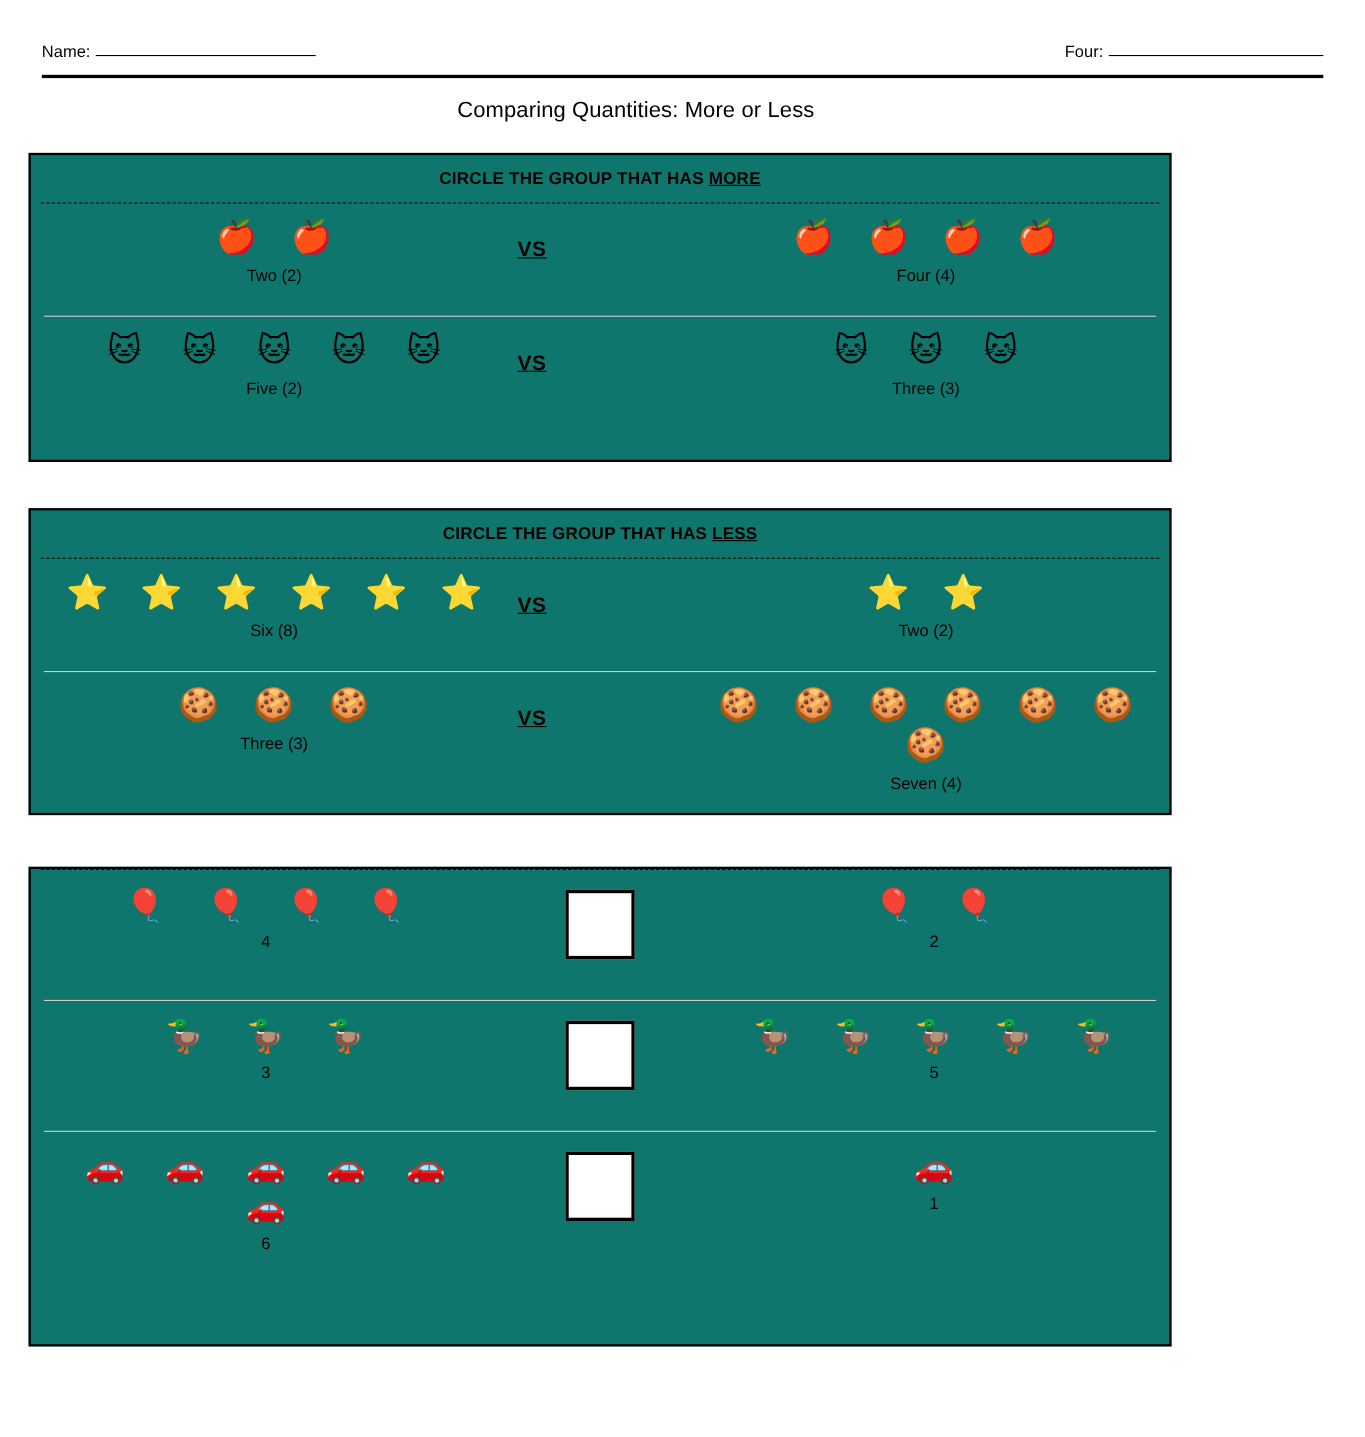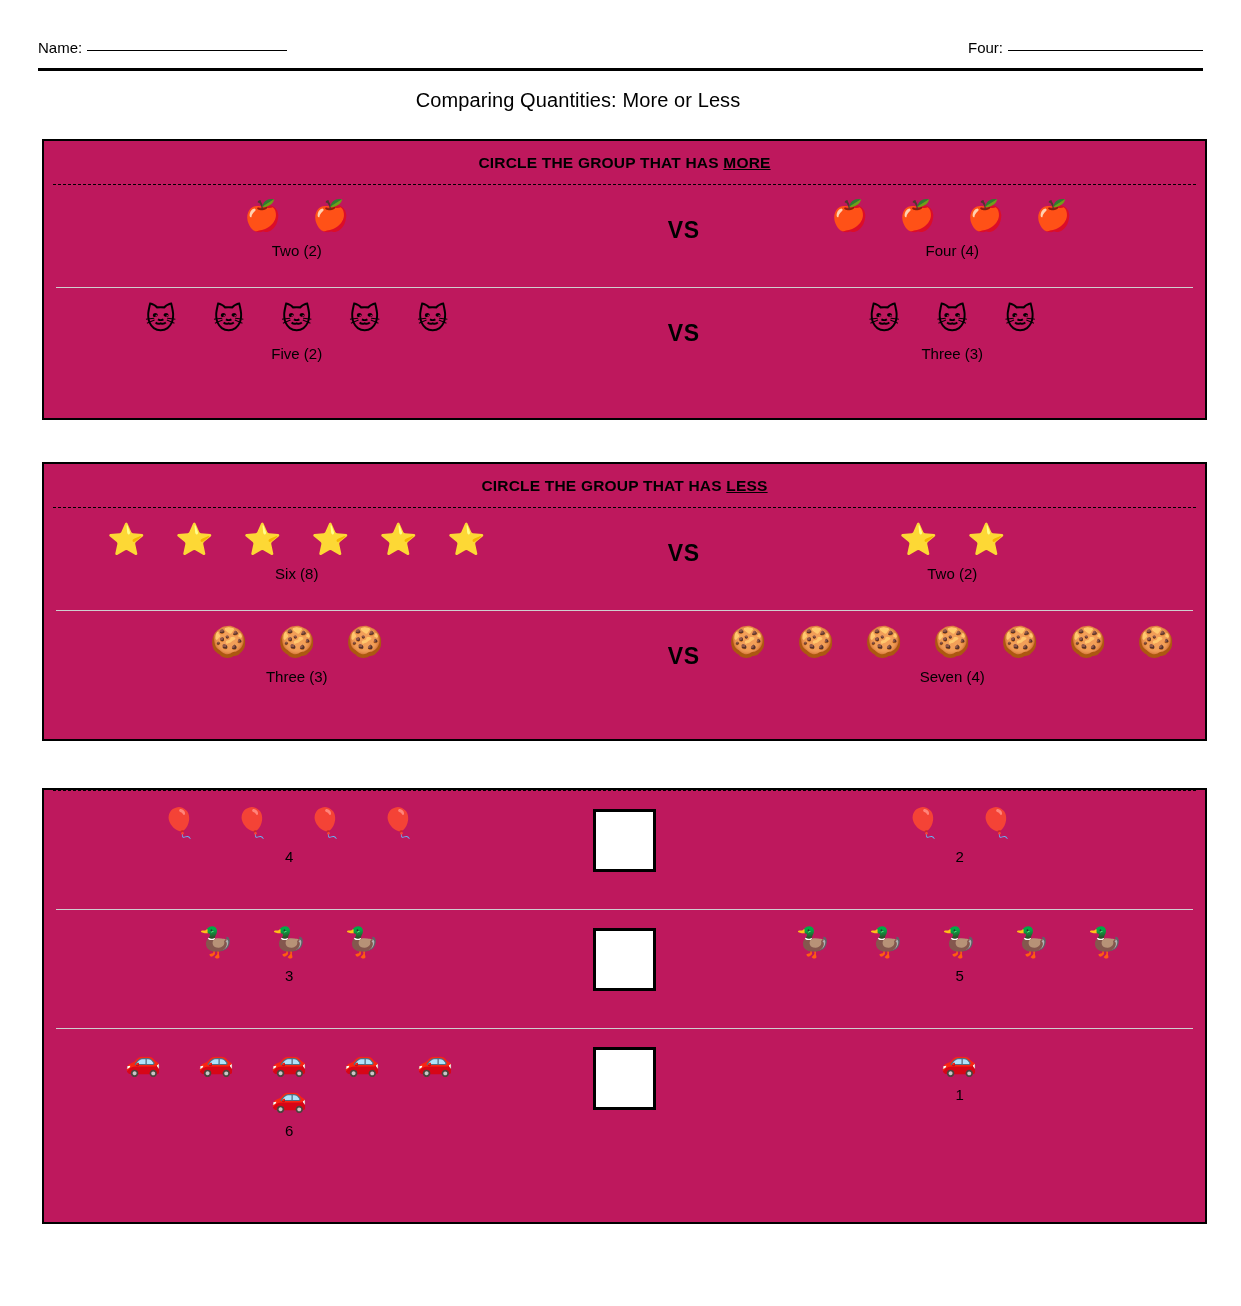--- a/index.html
+++ b/index.html
@@ -62,25 +62,25 @@
     text-align: center;
     font-size: 20px;
     font-weight: normal;
     letter-spacing: .1px;
     margin-left: 18px;
   }
 
   
   .section {
     position: absolute;
-    left: 42px;
-    width: 1165px;
+    left: 26px;
+    width: 1039px;
     border: 2.5px solid #000;
     box-sizing: border-box;
-    background: #be185d;
+    background: #0f766e;
   }
   #section-1 { top: 139px;  height: 281px; }
   #section-2 { top: 462px;  height: 279px; }
   #section-3 { top: 788px;  height: 436px; }
 
   .section-title {
     text-align: center;
     font-size: 15.5px;
     font-weight: bold;
     letter-spacing: .2px;
@@ -135,25 +135,26 @@
   .emoji.star  { font-size: 31px; color: #e8bf2e; }
   .emoji.cookie{ font-size: 30px; }
   .group-label {
     margin-top: 9px;
     font-size: 15px;
     line-height: 1;
   }
 
   .vs {
     flex: 0 0 150px;
-    text-align: right;
-    font-size: 23px;
+    text-align: left;
+    font-size: 19px;
     font-weight: bold;
     padding-top: 32px;
     letter-spacing: .5px;
+    text-decoration: underline;
   }
 
   
   .box-row {
     position: relative;
     display: flex;
     align-items: flex-start;
     height: 118px;
   }
   .box-row.cars { height: 168px; }

